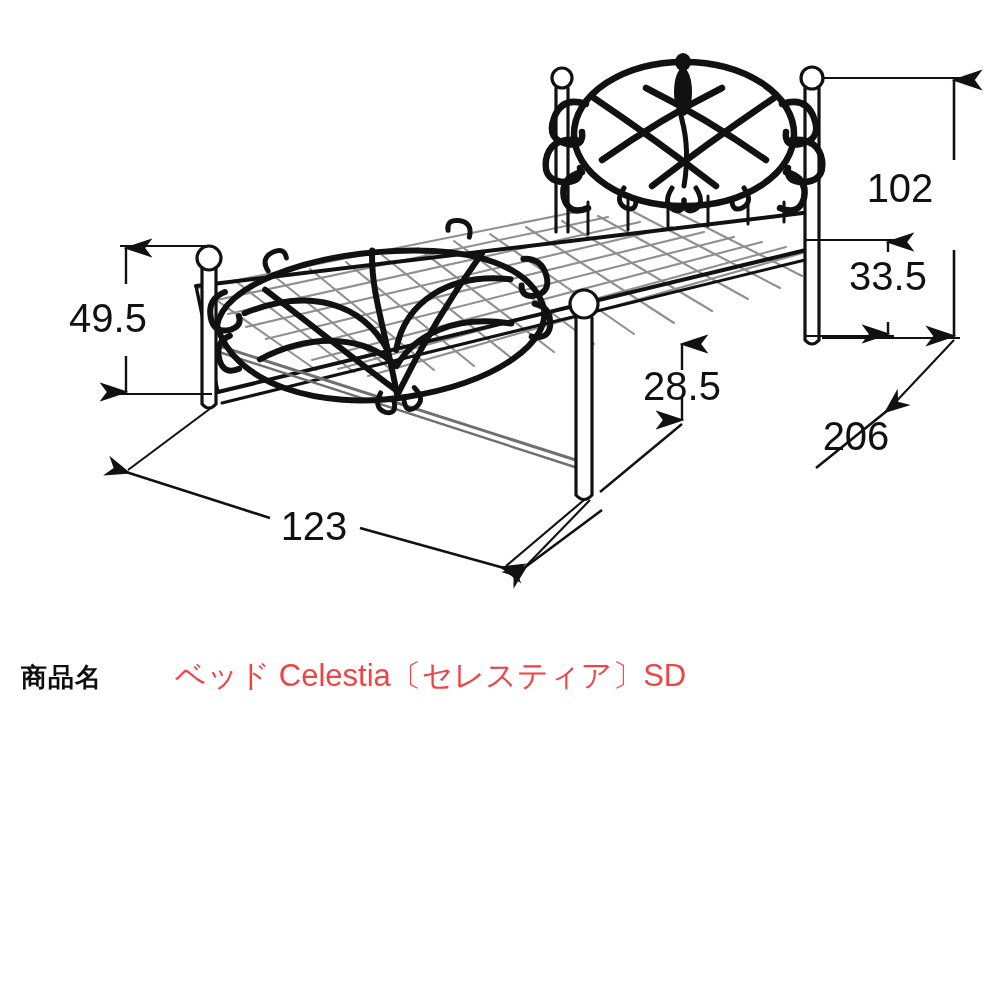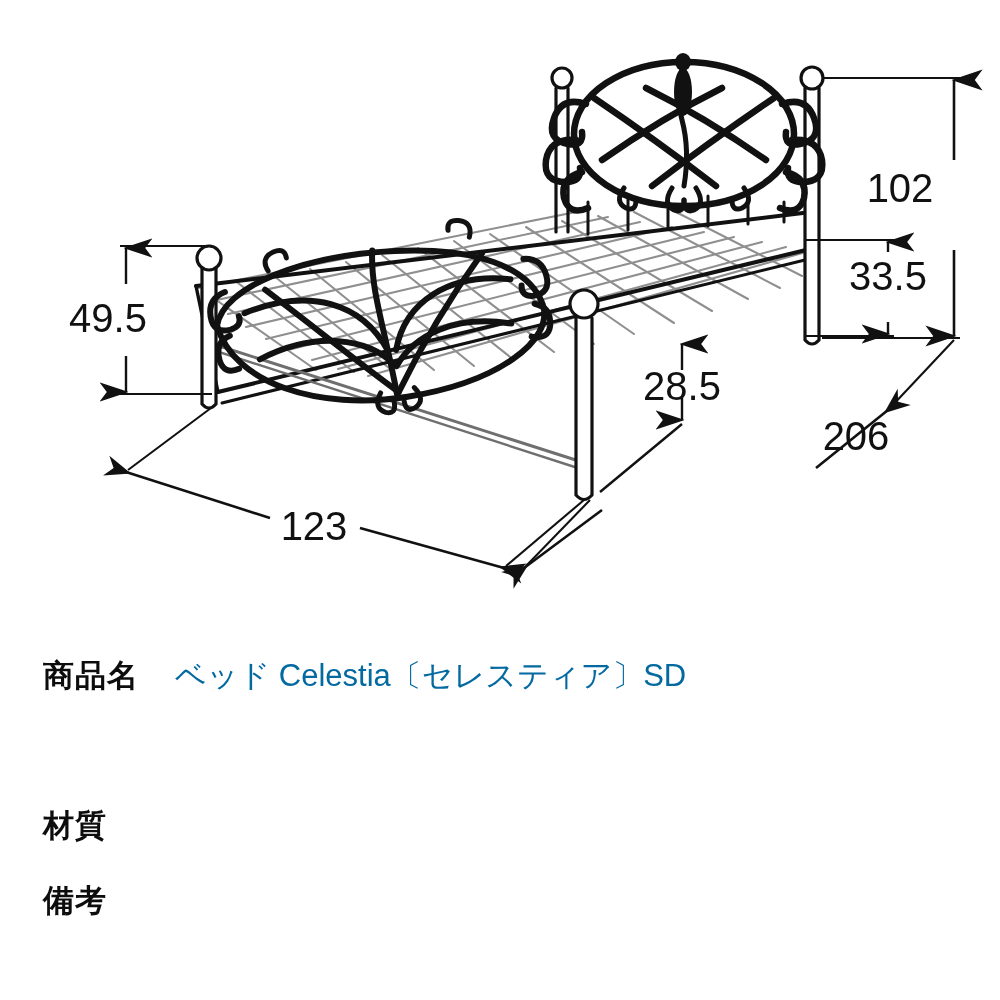--- a/index.html
+++ b/index.html
@@ -29,33 +29,33 @@
     left:0;top:655px;
     width:1000px;
   }
   .spec-row{
     display:flex;
     align-items:baseline;
     height:75px;
   }
   .spec-label{
     width:175px;
-    padding-left:43px;
+    padding-left:21px;
     box-sizing:border-box;
-    font-size:31px;
+    font-size:26px;
     font-weight:bold;
     color:#0d0d0d;
     letter-spacing:1px;
     font-family:"Liberation Sans","DejaVu Sans",sans-serif;
     white-space:nowrap;
   }
   .spec-value{
     font-size:31px;
     font-weight:400;
-    color:#0369a1;
+    color:#ef4444;
     font-family:"Liberation Sans","DejaVu Sans",sans-serif;
     white-space:nowrap;
   }
 </style>
 </head>
 <body>
 
 <div id="page">
 
   <div id="diagram">
@@ -253,22 +253,20 @@
 
     <div class="spec-row">
       <div class="spec-label">商品名</div>
       <div class="spec-value">ベッド Celestia〔セレスティア〕SD</div>
     </div>
 
     <div class="spec-row">
     </div>
 
     <div class="spec-row">
-      <div class="spec-label">材質</div>
-    </div>
-
-    <div class="spec-row">
-      <div class="spec-label">備考</div>
+    </div>
+
+    <div class="spec-row">
     </div>
 
   </div>
 
 </div>
 
 </body></html>

